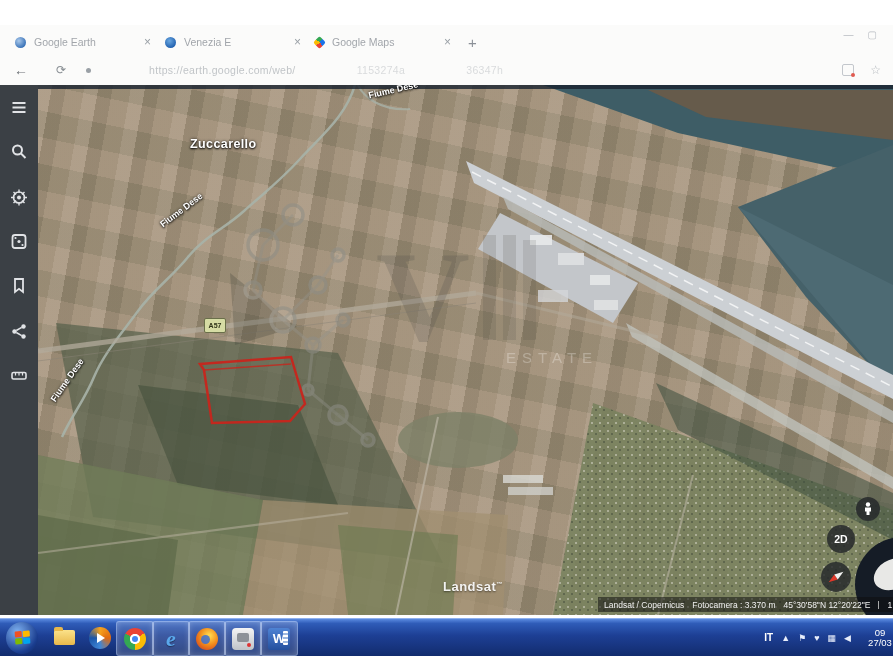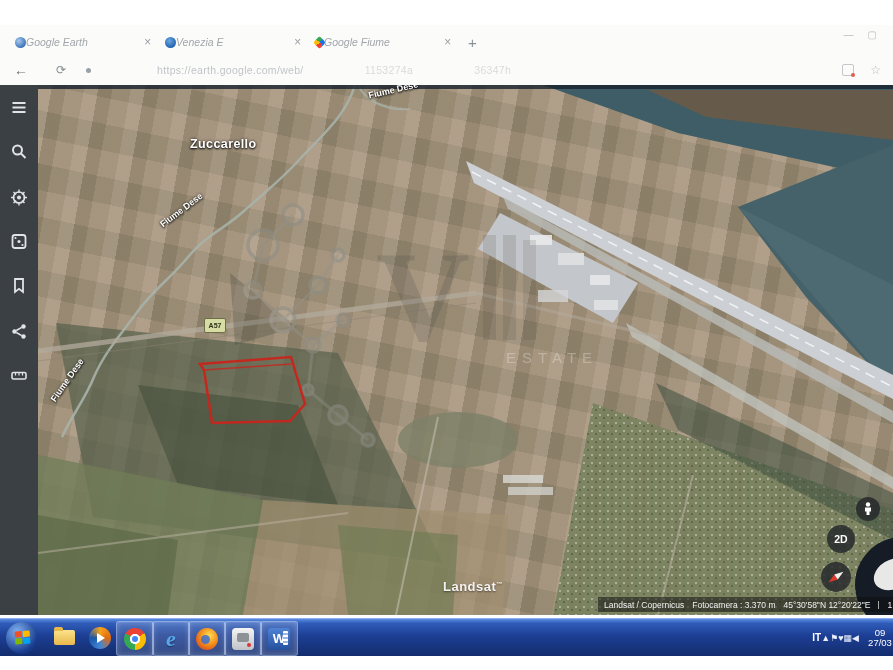--- a/index.html
+++ b/index.html
@@ -2,36 +2,36 @@
 <html><head>
 <meta charset="utf-8">
 <style>
   html,body{margin:0;padding:0;background:#ffffff;}
   #screen{position:relative;width:893px;height:670px;background:#ffffff;overflow:hidden;
           font-family:"Liberation Sans",sans-serif;}
 
   
   #chrome{position:absolute;left:0;top:25px;width:893px;height:60px;background:#fbfbfa;}
   .tabs{position:absolute;left:8px;top:4px;height:26px;display:flex;align-items:center;}
-  .tab{width:136px;height:24px;display:flex;align-items:center;gap:0;padding:0 7px;
-       border-radius:8px 8px 0 0;color:#8b9097;font-size:10.5px;font-style:italic;}
+  .tab{width:136px;height:24px;display:flex;align-items:center;gap:8px;padding:0 7px;
+       border-radius:8px 8px 0 0;color:#8b9097;font-size:10.5px;}
   .tab .title{flex:1;white-space:nowrap;overflow:hidden;opacity:.8;}
   .tab .close{color:#9aa0a6;font-size:12px;cursor:default;}
   .tico{width:11px;height:11px;border-radius:50%;flex:0 0 auto;}
   .tico.globe1{background:radial-gradient(circle at 35% 35%,#a9c8ea,#3a73b8 72%);}
   .tico.globe2{background:radial-gradient(circle at 40% 35%,#6aa7e0,#1f5fae 75%);}
   .tico.maps{width:9px;height:9px;border-radius:2px;transform:rotate(45deg);
              background:conic-gradient(#1a73e8 0 25%,#ea4335 0 50%,#fbbc04 0 75%,#34a853 0);}
   .newtab{color:#8b9097;font-size:15px;margin-left:10px;}
   .wincontrols{position:absolute;right:16px;top:4px;color:#b9bdc3;font-size:10px;display:flex;gap:14px;}
   .addr{position:absolute;left:0;top:30px;width:100%;height:30px;display:flex;align-items:center;}
   .nav-glyph{color:#6b7075;font-size:14px;margin-left:14px;}
   .reload{color:#8a9095;font-size:12px;margin-left:28px;}
   .lockdot{width:5px;height:5px;border-radius:50%;background:#9aa0a6;margin-left:20px;}
-  .url{margin-left:22px;font-size:10.5px;color:#9aa0a6;letter-spacing:.3px;white-space:nowrap;padding-left:44px;}
+  .url{margin-left:14px;font-size:10.5px;color:#9aa0a6;letter-spacing:.3px;white-space:nowrap;padding-left:44px;}
   .url .main{opacity:.6;}
   .url .frag{opacity:.35;margin-left:58px;}
   .addr-right{position:absolute;right:12px;top:0;height:30px;display:flex;align-items:center;gap:16px;}
   .translate-ic{width:10px;height:10px;border:1px solid #c3c7cc;border-radius:2px;position:relative;}
   .translate-ic::after{content:"";position:absolute;right:-2px;bottom:-2px;width:4px;height:4px;
                        border-radius:50%;background:#e05a50;}
   .star{color:#b6babf;font-size:12px;}
 
   
   #esidebar{position:absolute;left:0;top:85px;width:38px;height:530px;background:#3b4045;z-index:9;}
@@ -117,21 +117,21 @@
           position:relative;}
   .utilic::before{content:"";position:absolute;left:5px;top:5px;width:12px;height:9px;
                   background:#8d9298;border-radius:2px;}
   .utilic::after{content:"";position:absolute;right:3px;bottom:3px;width:4px;height:4px;
                  border-radius:50%;background:#d33;}
   .wordic{width:22px;height:22px;border-radius:3px;background:linear-gradient(#4f83d4,#24509e);
           display:flex;align-items:center;justify-content:center;position:relative;
           color:#fff;font-weight:bold;font-size:13px;}
   .wordic::after{content:"";position:absolute;right:2px;top:3px;width:5px;height:14px;
                  background:repeating-linear-gradient(#fff 0 2px,#9db8e0 2px 4px);border-radius:1px;}
-  #tray{position:absolute;right:0;top:0;height:100%;display:flex;align-items:center;
+  #tray{position:absolute;right:0;top:0;height:100%;display:flex;align-items:center;gap:8px;
         padding-right:0;color:#fff;}
   .tray-glyph{font-size:9px;color:#e8eefb;}
   .tray-lang{font-size:10px;font-weight:bold;}
   .clock{text-align:center;font-size:9.5px;line-height:10px;margin-left:2px;width:38px;
          margin-right:-6px;}
 </style>
 </head>
 <body>
 
 <div id="screen">
@@ -143,21 +143,21 @@
         <span class="title">Google Earth</span>
         <span class="close">×</span>
       </div>
       <div class="tab">
         <span class="tico globe2"></span>
         <span class="title">Venezia E</span>
         <span class="close">×</span>
       </div>
       <div class="tab">
         <span class="tico maps"></span>
-        <span class="title">Google Fiume</span>
+        <span class="title">Google Maps</span>
         <span class="close">×</span>
       </div>
       <span class="newtab">+</span>
     </div>
     <div class="wincontrols">
       <span>—</span>
       <span>▢</span>
     </div>
     <div class="addr">
       <span class="nav-glyph">←</span>

